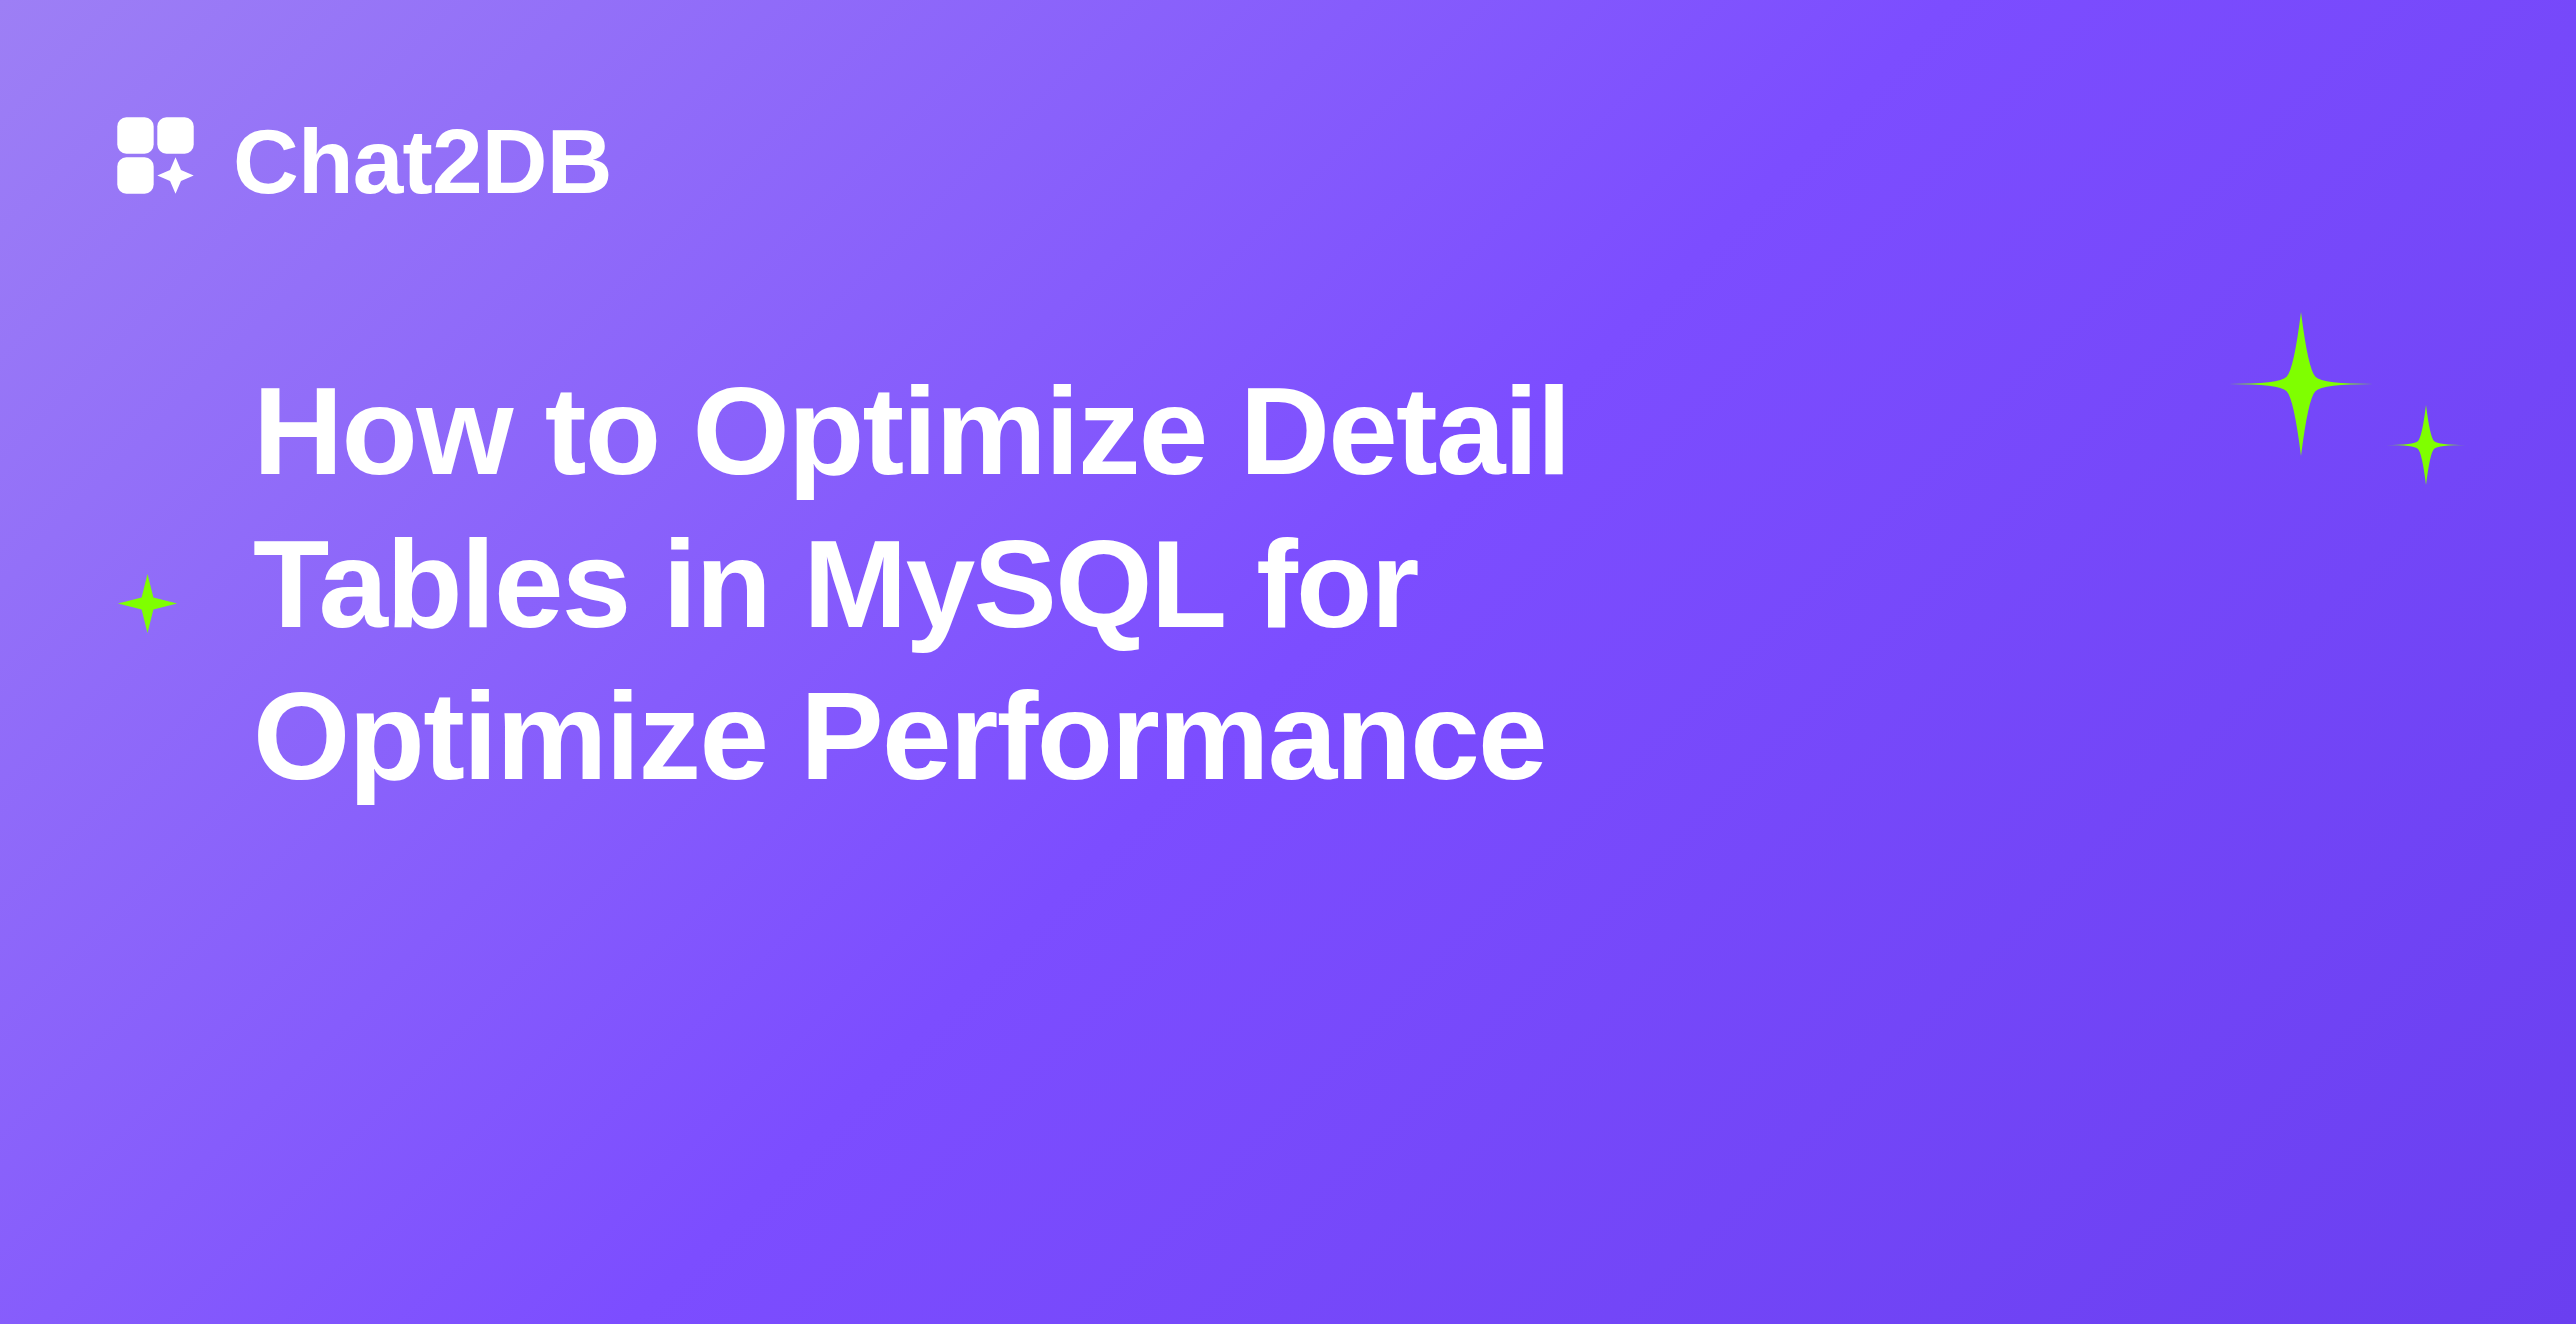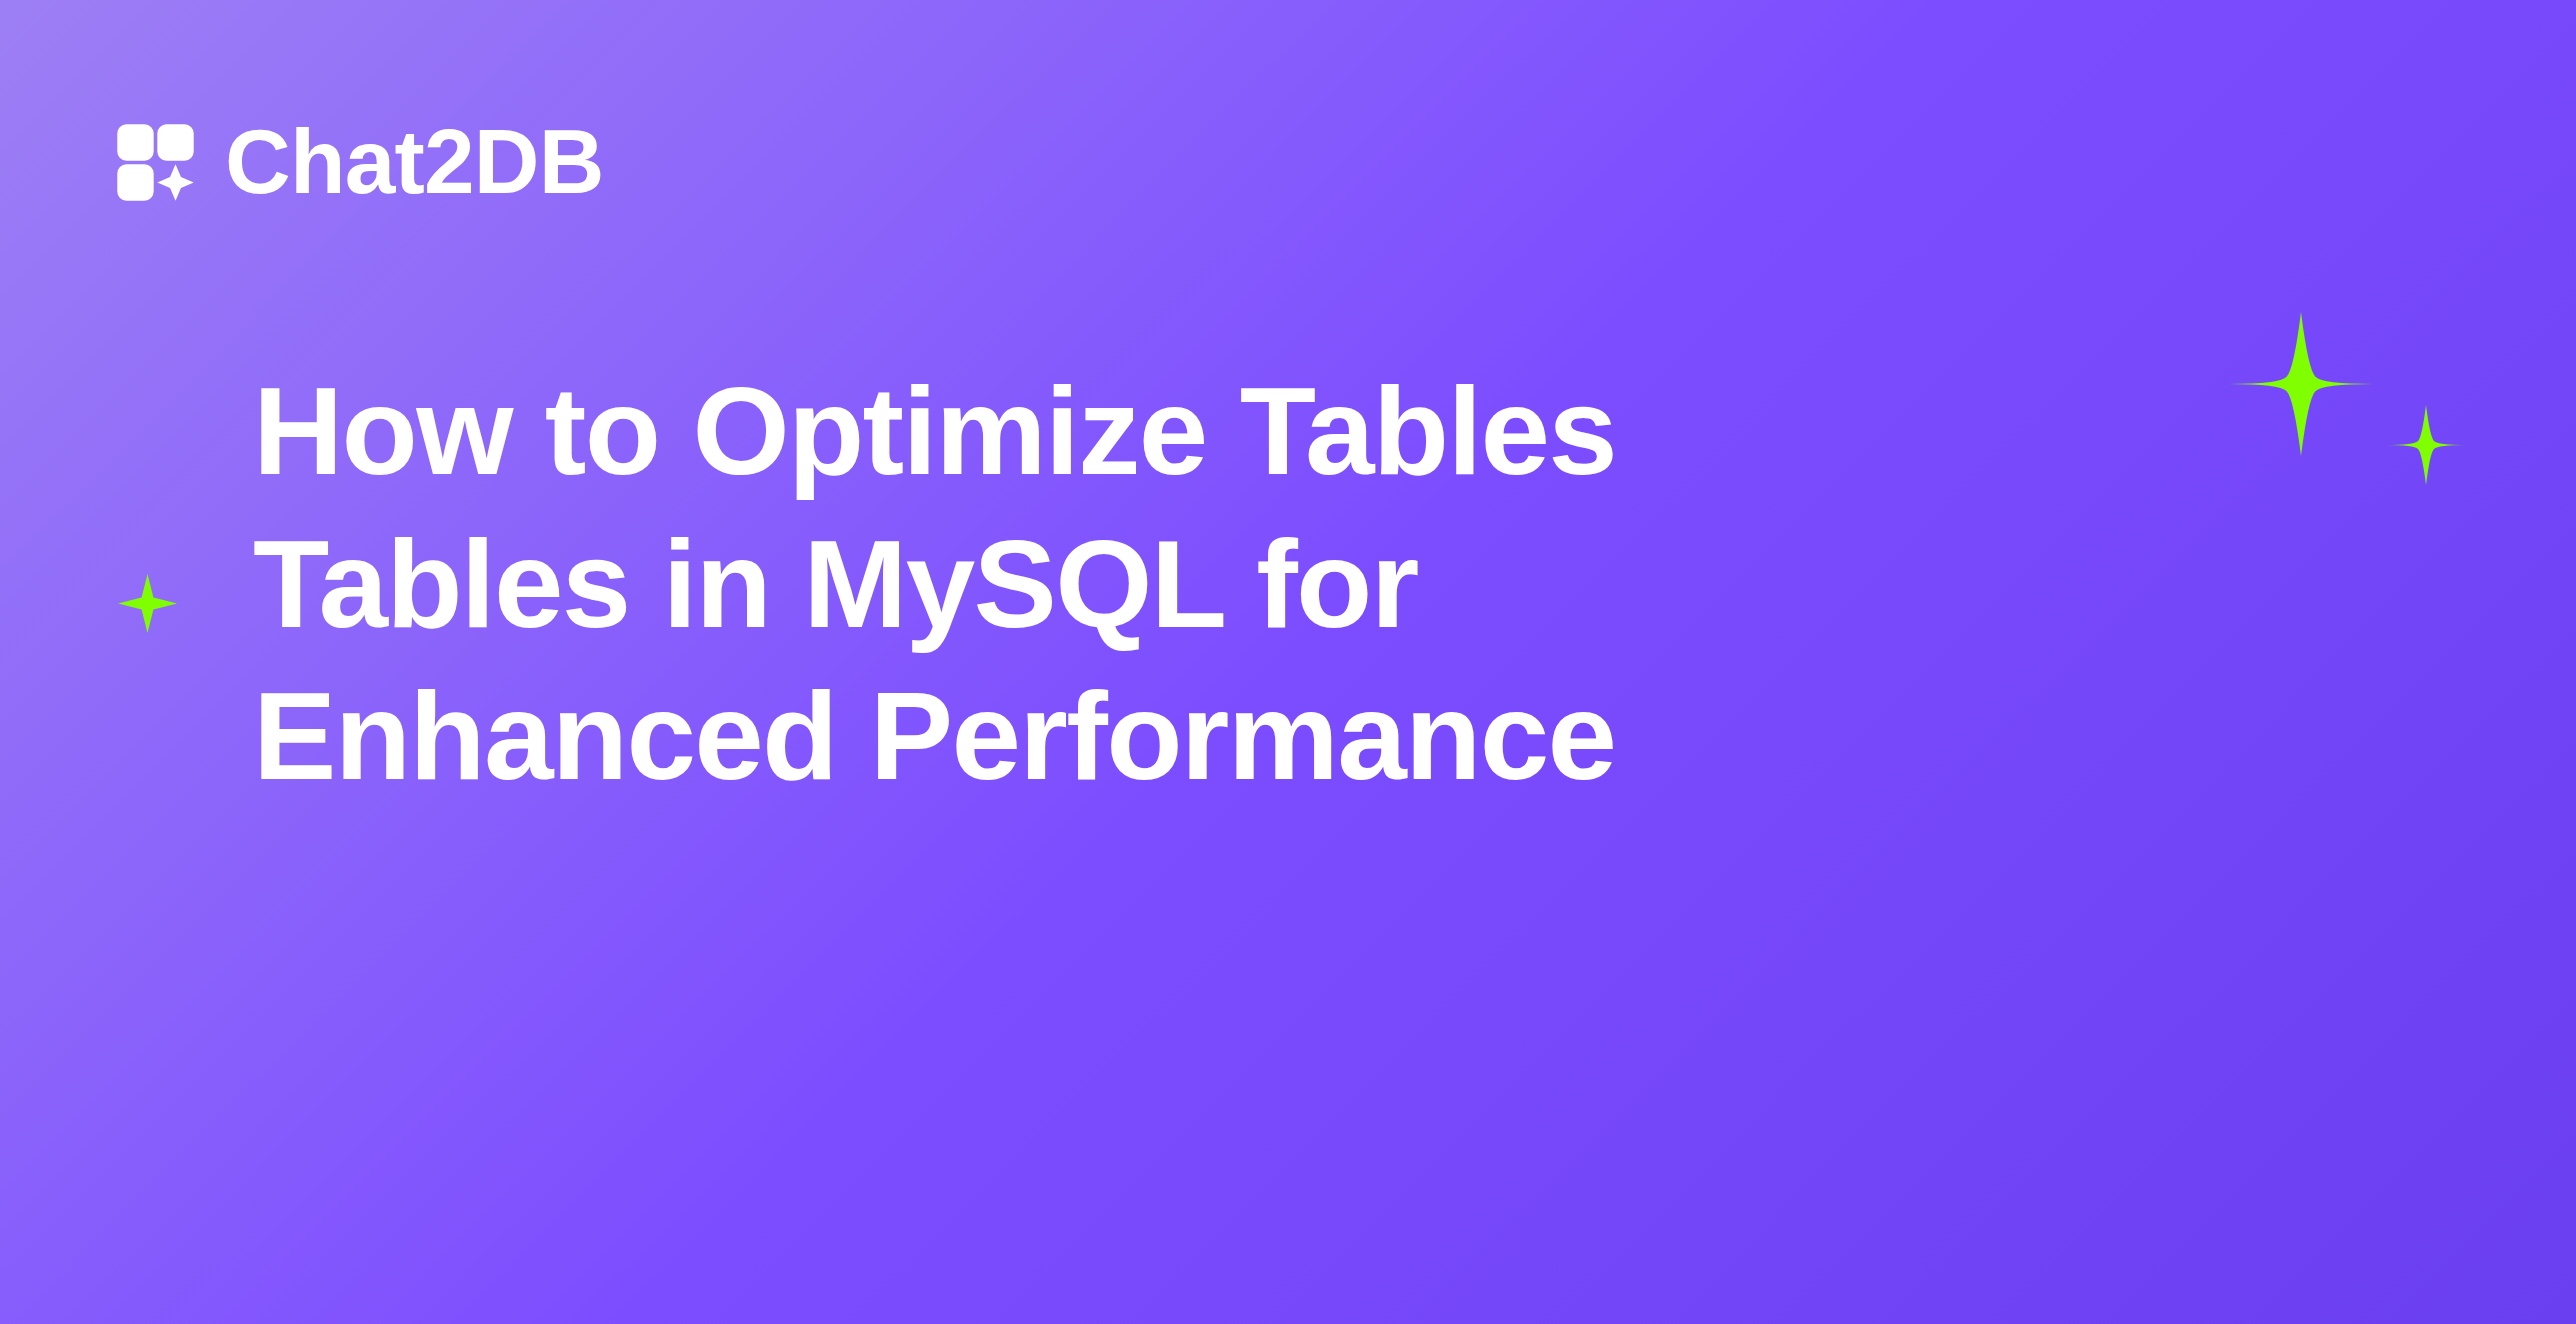--- a/index.html
+++ b/index.html
@@ -9,22 +9,21 @@
     background: linear-gradient(135deg, #9d7ff5 0%, #7c4dff 50%, #6a3ff0 100%);
     font-family: -apple-system, BlinkMacSystemFont, "Segoe UI", Helvetica, Arial, sans-serif;
     position: relative;
     overflow: hidden;
   }
   .logo {
     position: absolute;
     top: 110px;
     left: 110px;
     display: flex;
-    align-items: center;
-    gap: 24px;
+    gap: 32px;
   }
   .logo-mark {
     width: 91px;
     height: 91px;
     position: relative;
   }
   .logo-text {
     color: #ffffff;
     font-size: 91px;
     font-weight: 800;
@@ -72,14 +71,14 @@
     <path d="M50 0 Q55 40 60 45 Q65 50 100 50 Q65 50 60 55 Q55 60 50 100 Q45 60 40 55 Q35 50 0 50 Q35 50 40 45 Q45 40 50 0 Z" fill="#7fff00"></path>
   </svg>
 </div>
 
 <div class="sparkle" style="top:405px; right:110px;">
   <svg width="80" height="80" viewBox="0 0 100 100">
     <path d="M50 0 Q55 40 60 45 Q65 50 100 50 Q65 50 60 55 Q55 60 50 100 Q45 60 40 55 Q35 50 0 50 Q35 50 40 45 Q45 40 50 0 Z" fill="#7fff00"></path>
   </svg>
 </div>
 
-<h1 class="title">How to Optimize Tables Tables in MySQL for Enhanced Performance</h1>
+<h1 class="title">How to Optimize Detail Tables in MySQL for Optimize Performance</h1>
 
 
 </body></html>

